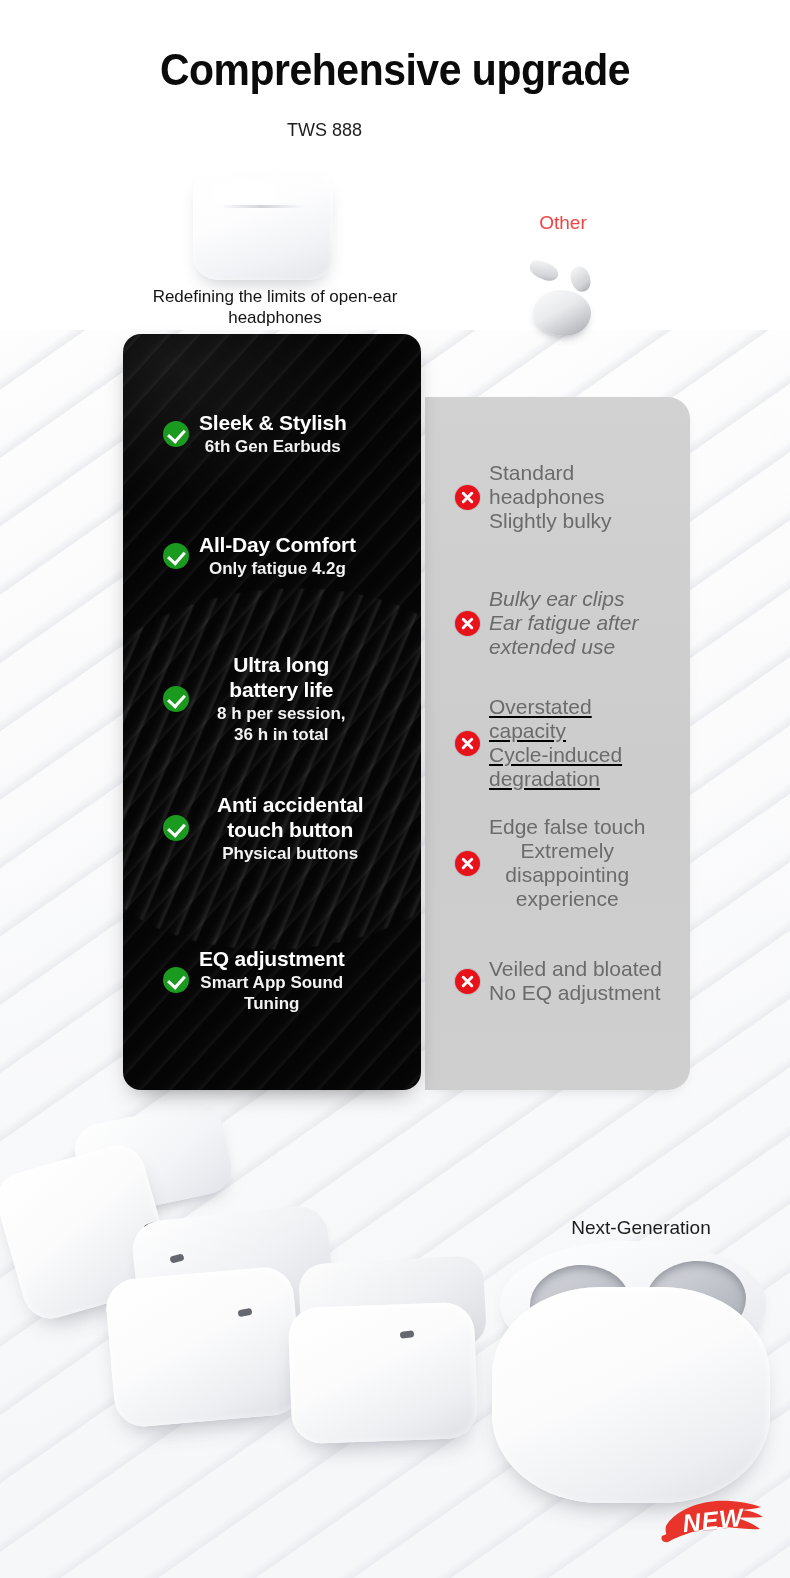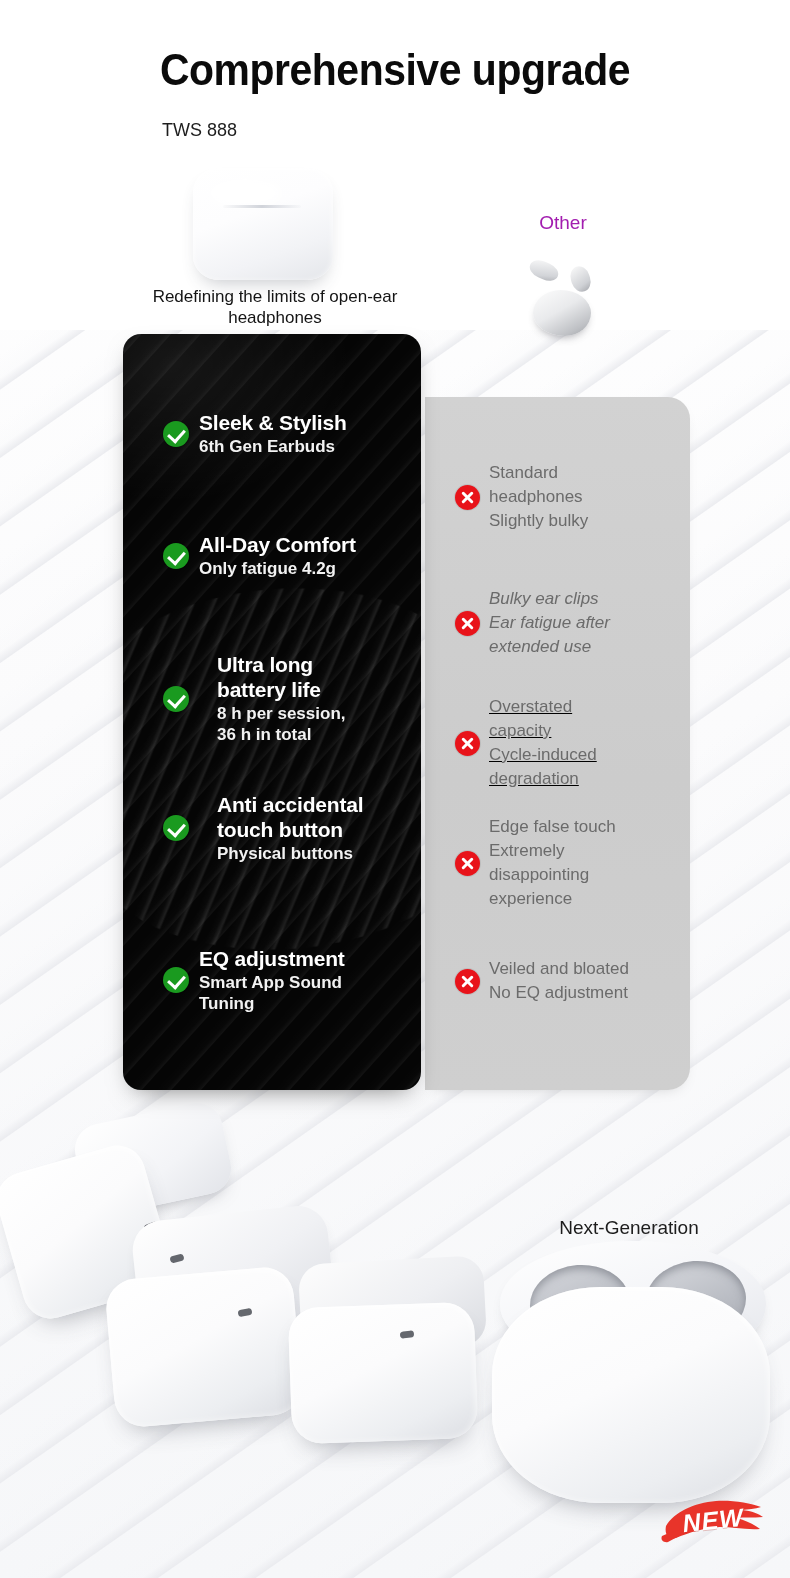--- a/index.html
+++ b/index.html
@@ -33,27 +33,27 @@
   .title {
     position:absolute; left:0; top:45px; width:790px;
     text-align:center; z-index:5;
     font-size:44px; font-weight:bold; color:#0b0b0b;
     letter-spacing:-0.5px;
     font-family:"Liberation Sans", sans-serif;
     transform:scaleX(0.93); transform-origin:center;
   }
   .tws-label {
     position:absolute; left:162px; top:120px; width:200px;
-    text-align:left; z-index:5;
+    text-align:right; z-index:5;
     font-size:18px; color:#1d1d1d;
   }
   .other-label {
     position:absolute; left:463px; top:212px; width:200px;
     text-align:center; z-index:5;
-    font-size:19px; color:#a21caf;
+    font-size:19px; color:#ef4444;
   }
   .sub-label {
     position:absolute; left:130px; top:286px; width:290px;
     text-align:center; z-index:6;
     font-size:17px; line-height:21px; color:#141414;
   }
 
   
   .hero-case {
     position:absolute; left:193px; top:168px; width:140px; height:112px; z-index:4;
@@ -131,21 +131,21 @@
     border-radius:50%/32%;
     transform:rotate(-5deg);
     filter:blur(.4px);
   }
   .panel-black .glow {
     position:absolute; left:-30px; top:-30px; width:260px; height:200px;
     background:radial-gradient(ellipse at 30% 30%, rgba(255,255,255,.07), rgba(255,255,255,0) 70%);
   }
 
   
-  .pros { position:absolute; left:0; top:0; width:298px; height:612px; z-index:3; }
+  .pros { position:absolute; left:0; top:0; width:298px; height:612px; z-index:3;text-align:center; }
   .pro-row {
     position:absolute; left:40px; width:250px;
     display:flex; align-items:center; gap:10px;
   }
   .pro-text { color:#ffffff; }
   .pro-title {
     font-size:21px; font-weight:bold; line-height:25px;
     letter-spacing:-0.2px; white-space:pre-line;
   }
   .pro-sub {
@@ -162,38 +162,38 @@
     width:8px; height:13px; border:solid #fff; border-width:0 3px 3px 0;
     transform:rotate(42deg);
   }
 
   .cons { position:absolute; left:0; top:0; width:265px; height:693px; z-index:3; }
   .con-row {
     position:absolute; left:30px; width:235px;
     display:flex; align-items:center; gap:9px;
   }
   .con-text {
-    font-size:17px; line-height:24px; color:#6b6b6b; white-space:pre-line;
+    font-size:21px; line-height:24px; color:#6b6b6b; white-space:pre-line;
   }
   .ico-no {
     flex:0 0 auto; width:25px; height:25px; border-radius:50%;
     background:#e8131a; position:relative;
     box-shadow:0 0 0 1px rgba(0,0,0,.08);
   }
   .ico-no:before, .ico-no:after {
     content:""; position:absolute; left:11px; top:5px;
     width:3px; height:15px; background:#fff; border-radius:2px;
   }
   .ico-no:before { transform:rotate(45deg); }
   .ico-no:after  { transform:rotate(-45deg); }
 
   
   .showcase { position:absolute; left:0; top:1105px; width:790px; height:473px; z-index:4; }
   .next-label {
-    position:absolute; left:504px; top:112px; width:250px;
+    position:absolute; left:516px; top:112px; width:250px;
     text-align:center; font-size:19px; color:#1d1d1d;
   }
 
   .bud-case {
     position:absolute;
     background:linear-gradient(155deg,#ffffff 0%,#fbfbfc 45%,#eceef1 78%,#dcdee3 100%);
     box-shadow:0 14px 26px -14px rgba(60,64,78,.45), inset 0 2px 8px rgba(255,255,255,.95);
   }
   .c1 { left:8px;  top:52px;  width:152px; height:150px; border-radius:28px; transform:rotate(-16deg); }
   .c1lid {
@@ -313,21 +313,21 @@
 Ear fatigue after
 extended use</span>
     </div>
     <div class="con-row" style="top:298px;text-decoration:underline;">
       <span class="ico-no"></span>
       <span class="con-text">Overstated
 capacity
 Cycle-induced
 degradation</span>
     </div>
-    <div class="con-row" style="top:418px;">
+    <div class="con-row" style="top:418px;text-align:center;">
       <span class="ico-no"></span>
       <span class="con-text">Edge false touch
 Extremely
 disappointing
 experience</span>
     </div>
     <div class="con-row" style="top:560px;">
       <span class="ico-no"></span>
       <span class="con-text">Veiled and bloated
 No EQ adjustment</span>

